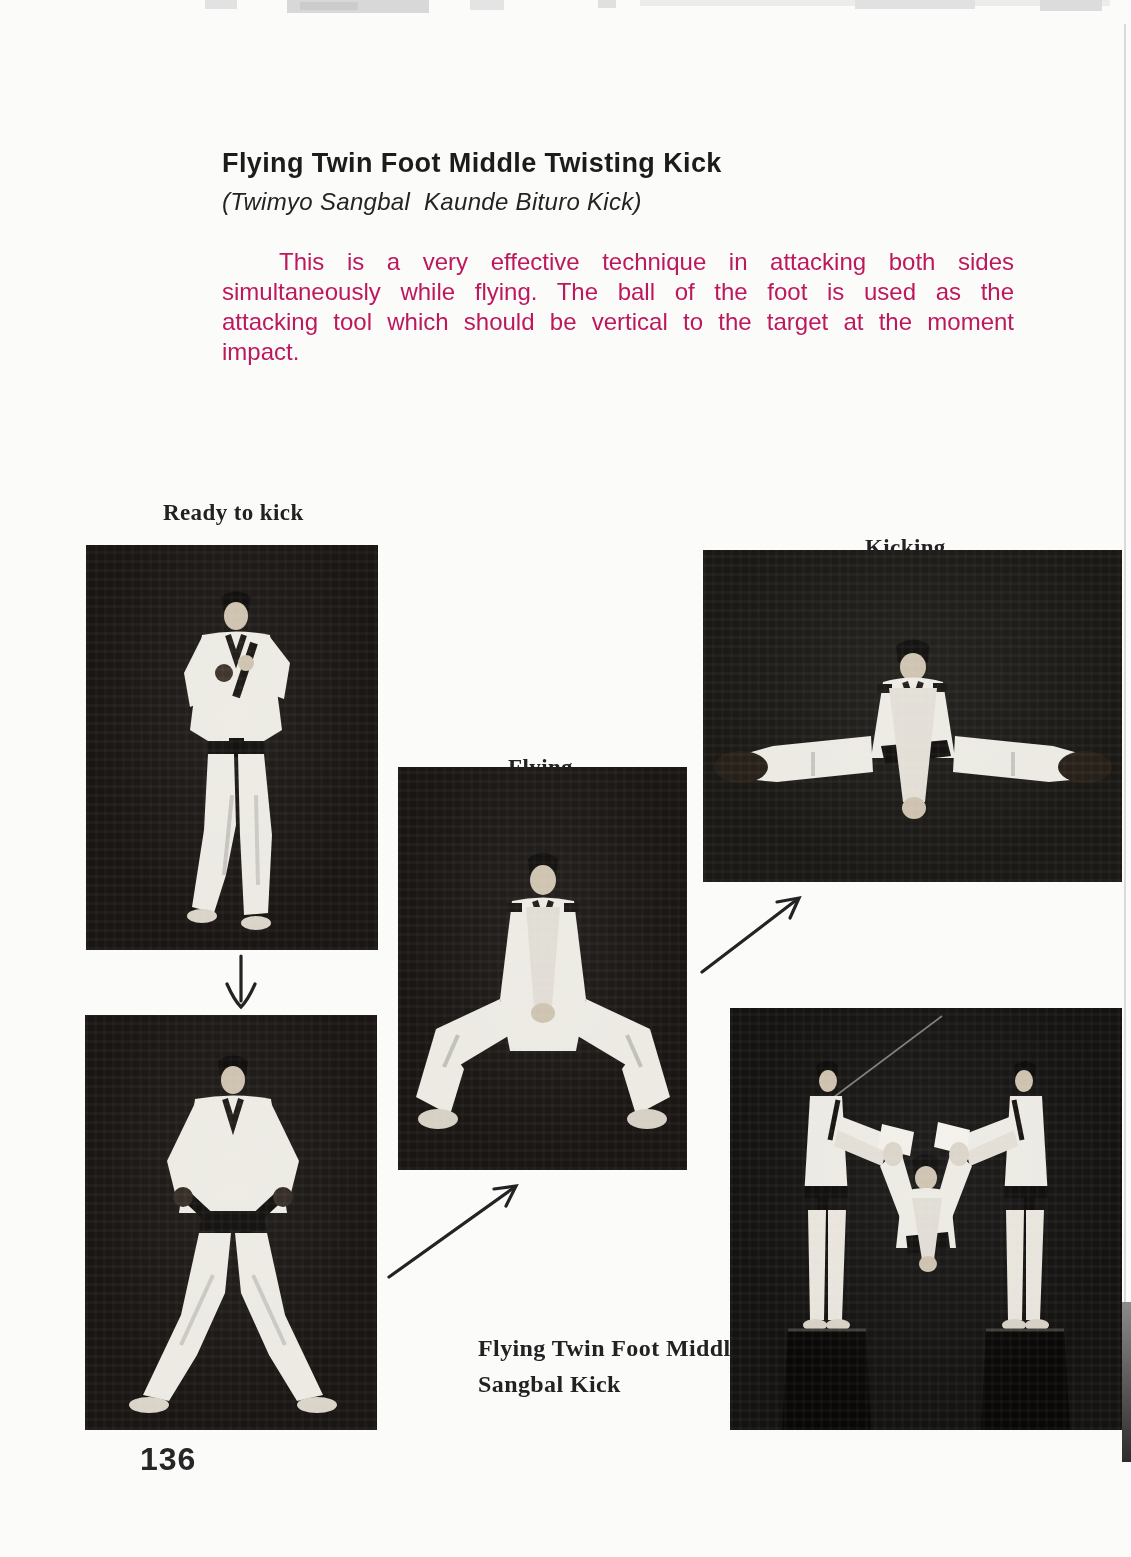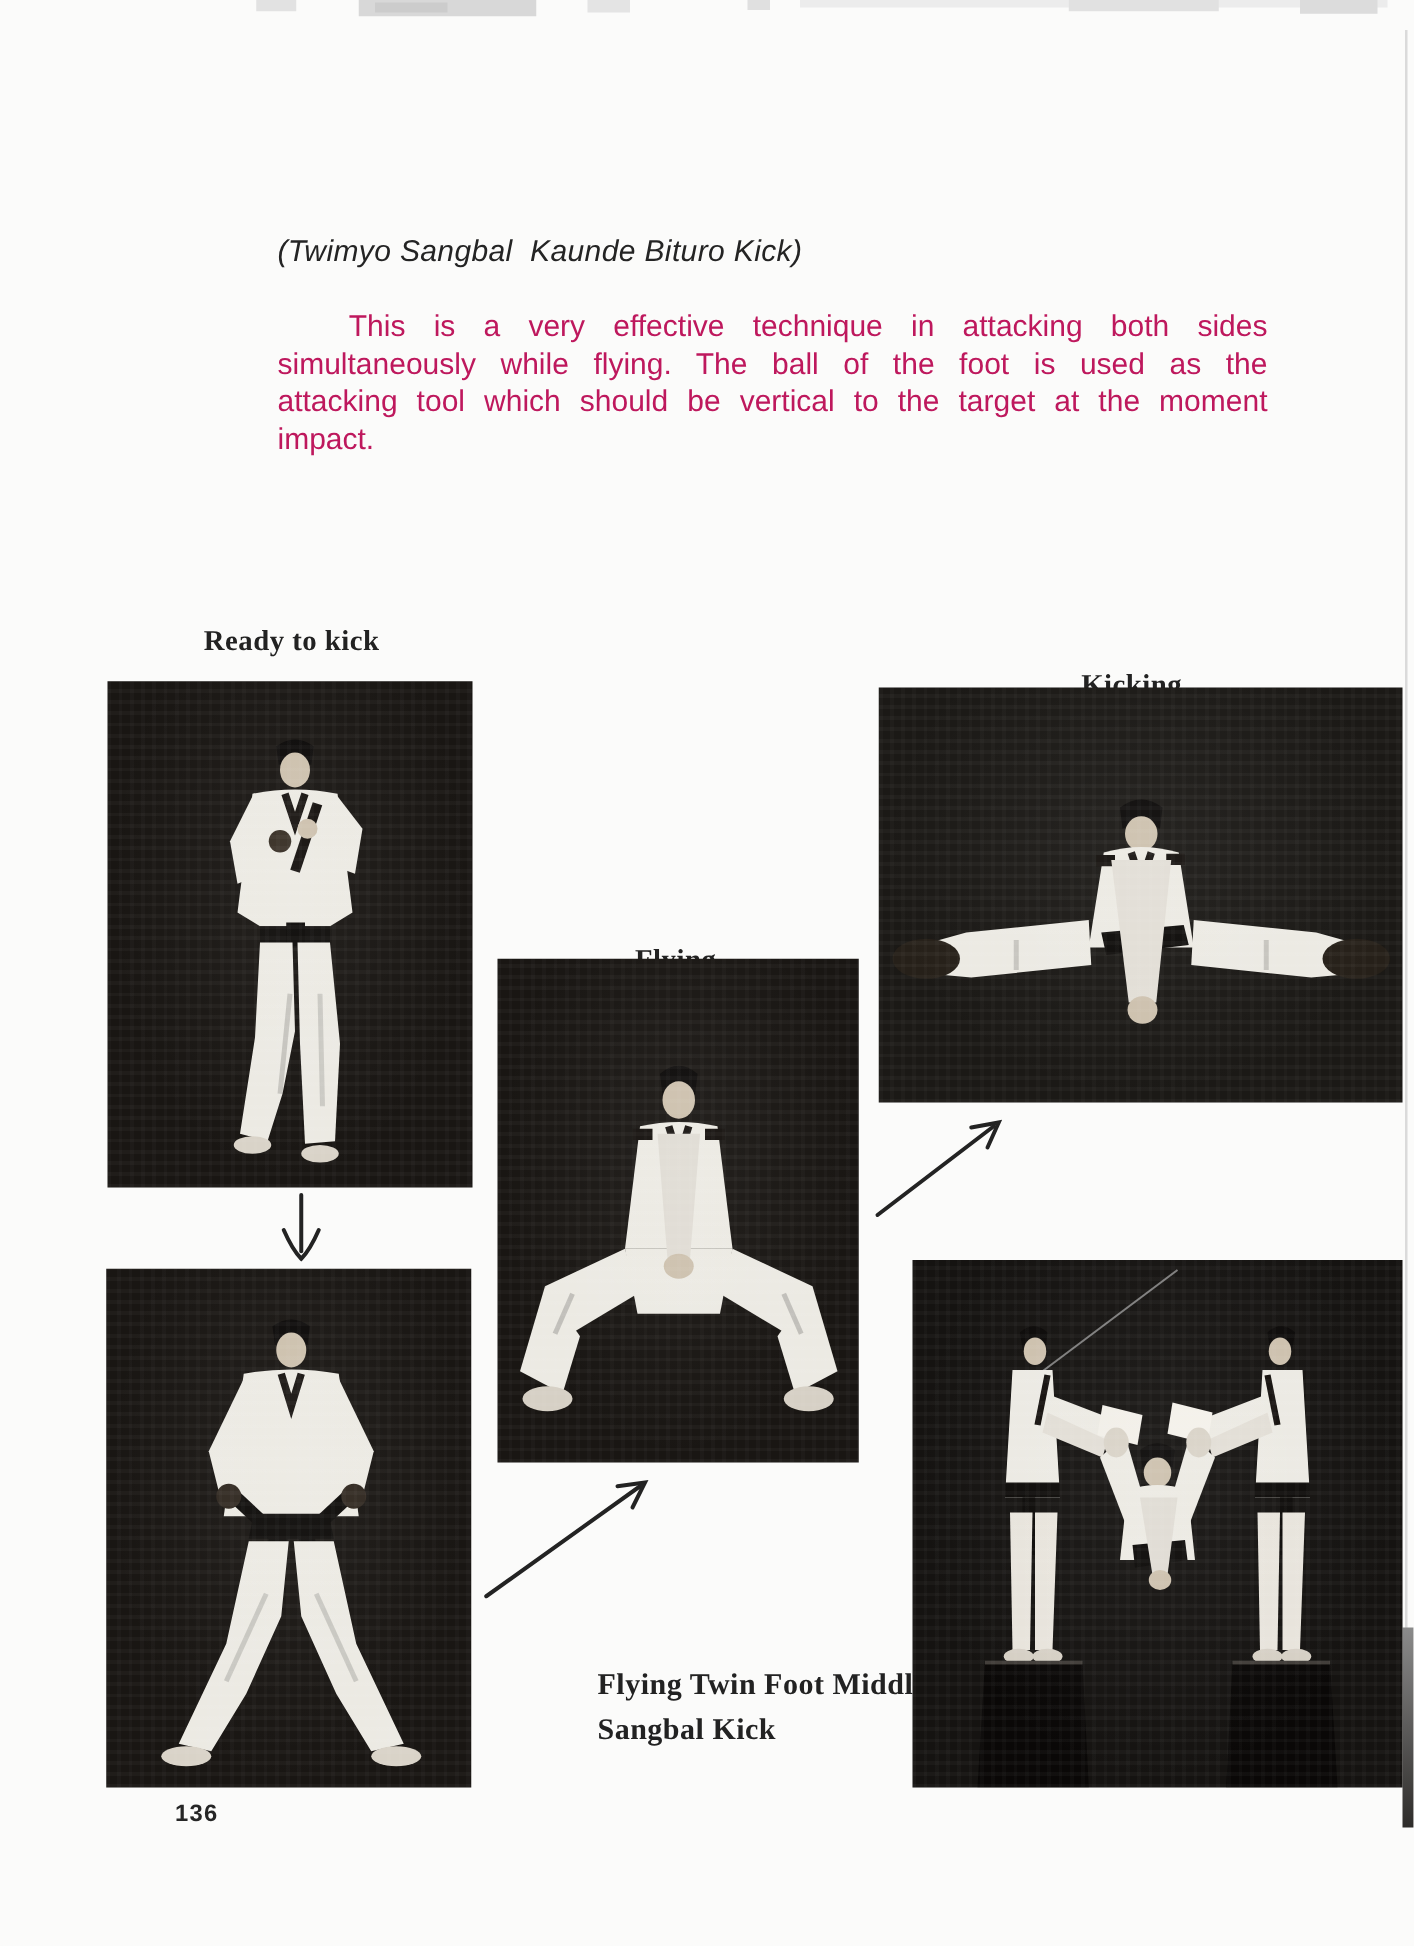--- a/index.html
+++ b/index.html
@@ -26,21 +26,21 @@
     position:absolute;font-family:"Liberation Serif",serif;font-weight:700;
     font-size:23px;color:#222;letter-spacing:.4px;white-space:nowrap;
   }
   .cap-ready{left:163px;top:500px;}
   .cap-kicking{left:865px;top:535px;}
   .cap-flying{left:508px;top:727px;margin-top:28px;}
   .cap-final{left:478px;top:1330px;font-size:24px;line-height:36px;}
   .cap-final span{display:block;}
   .pagenum{
     position:absolute;left:140px;top:1441px;
-    font-size:19px;font-weight:700;letter-spacing:1px;color:#262626;
+    font-size:32px;font-weight:700;letter-spacing:1px;color:#262626;
   }
   
   .photo{position:absolute;overflow:hidden;background:#191613;}
   .photo svg{position:absolute;inset:0;width:100%;height:100%;display:block;}
   .photo::after{
     content:"";position:absolute;inset:0;pointer-events:none;
     background:
       repeating-linear-gradient(0deg,rgba(255,255,255,.03) 0 3px,transparent 3px 9px),
       repeating-linear-gradient(90deg,rgba(255,255,255,.022) 0 3px,transparent 3px 9px),
       radial-gradient(ellipse at 50% 40%,rgba(255,255,255,.05),transparent 70%);
@@ -67,20 +67,21 @@
   <div class="smudge" style="left:287px;top:0;width:142px;height:13px;background:#d8d8d8;"></div>
   <div class="smudge" style="left:300px;top:2px;width:58px;height:8px;background:#cccccc;"></div>
   <div class="smudge" style="left:470px;top:0;width:34px;height:10px;background:#e4e4e4;"></div>
   <div class="smudge" style="left:598px;top:0;width:18px;height:8px;background:#e0e0e0;"></div>
   <div class="smudge" style="left:640px;top:0;width:470px;height:6px;background:#ececec;"></div>
   <div class="smudge" style="left:855px;top:0;width:120px;height:9px;background:#e1e1e1;"></div>
   <div class="smudge" style="left:1040px;top:0;width:62px;height:11px;background:#dcdcdc;"></div>
   <div class="edge-line"></div>
   <div class="edge-bar"></div>
 
+  <div class="title">Flying Twin Foot Middle Twisting Kick</div>
   <div class="subtitle">(Twimyo Sangbal  Kaunde Bituro Kick)</div>
   <p class="bodytext">This is a very effective technique in attacking both sides simultaneously while flying. The ball of the foot is used as the attacking tool which should be vertical to the target at the moment impact.</p>
 
   <div class="caption cap-ready">Ready to kick</div>
   <div class="caption cap-kicking">Kicking</div>
   <div class="caption cap-flying">Flying</div>
   <div class="caption cap-final">
     <span>Flying Twin Foot Middle</span>
     <span>Sangbal Kick</span>
   </div>

